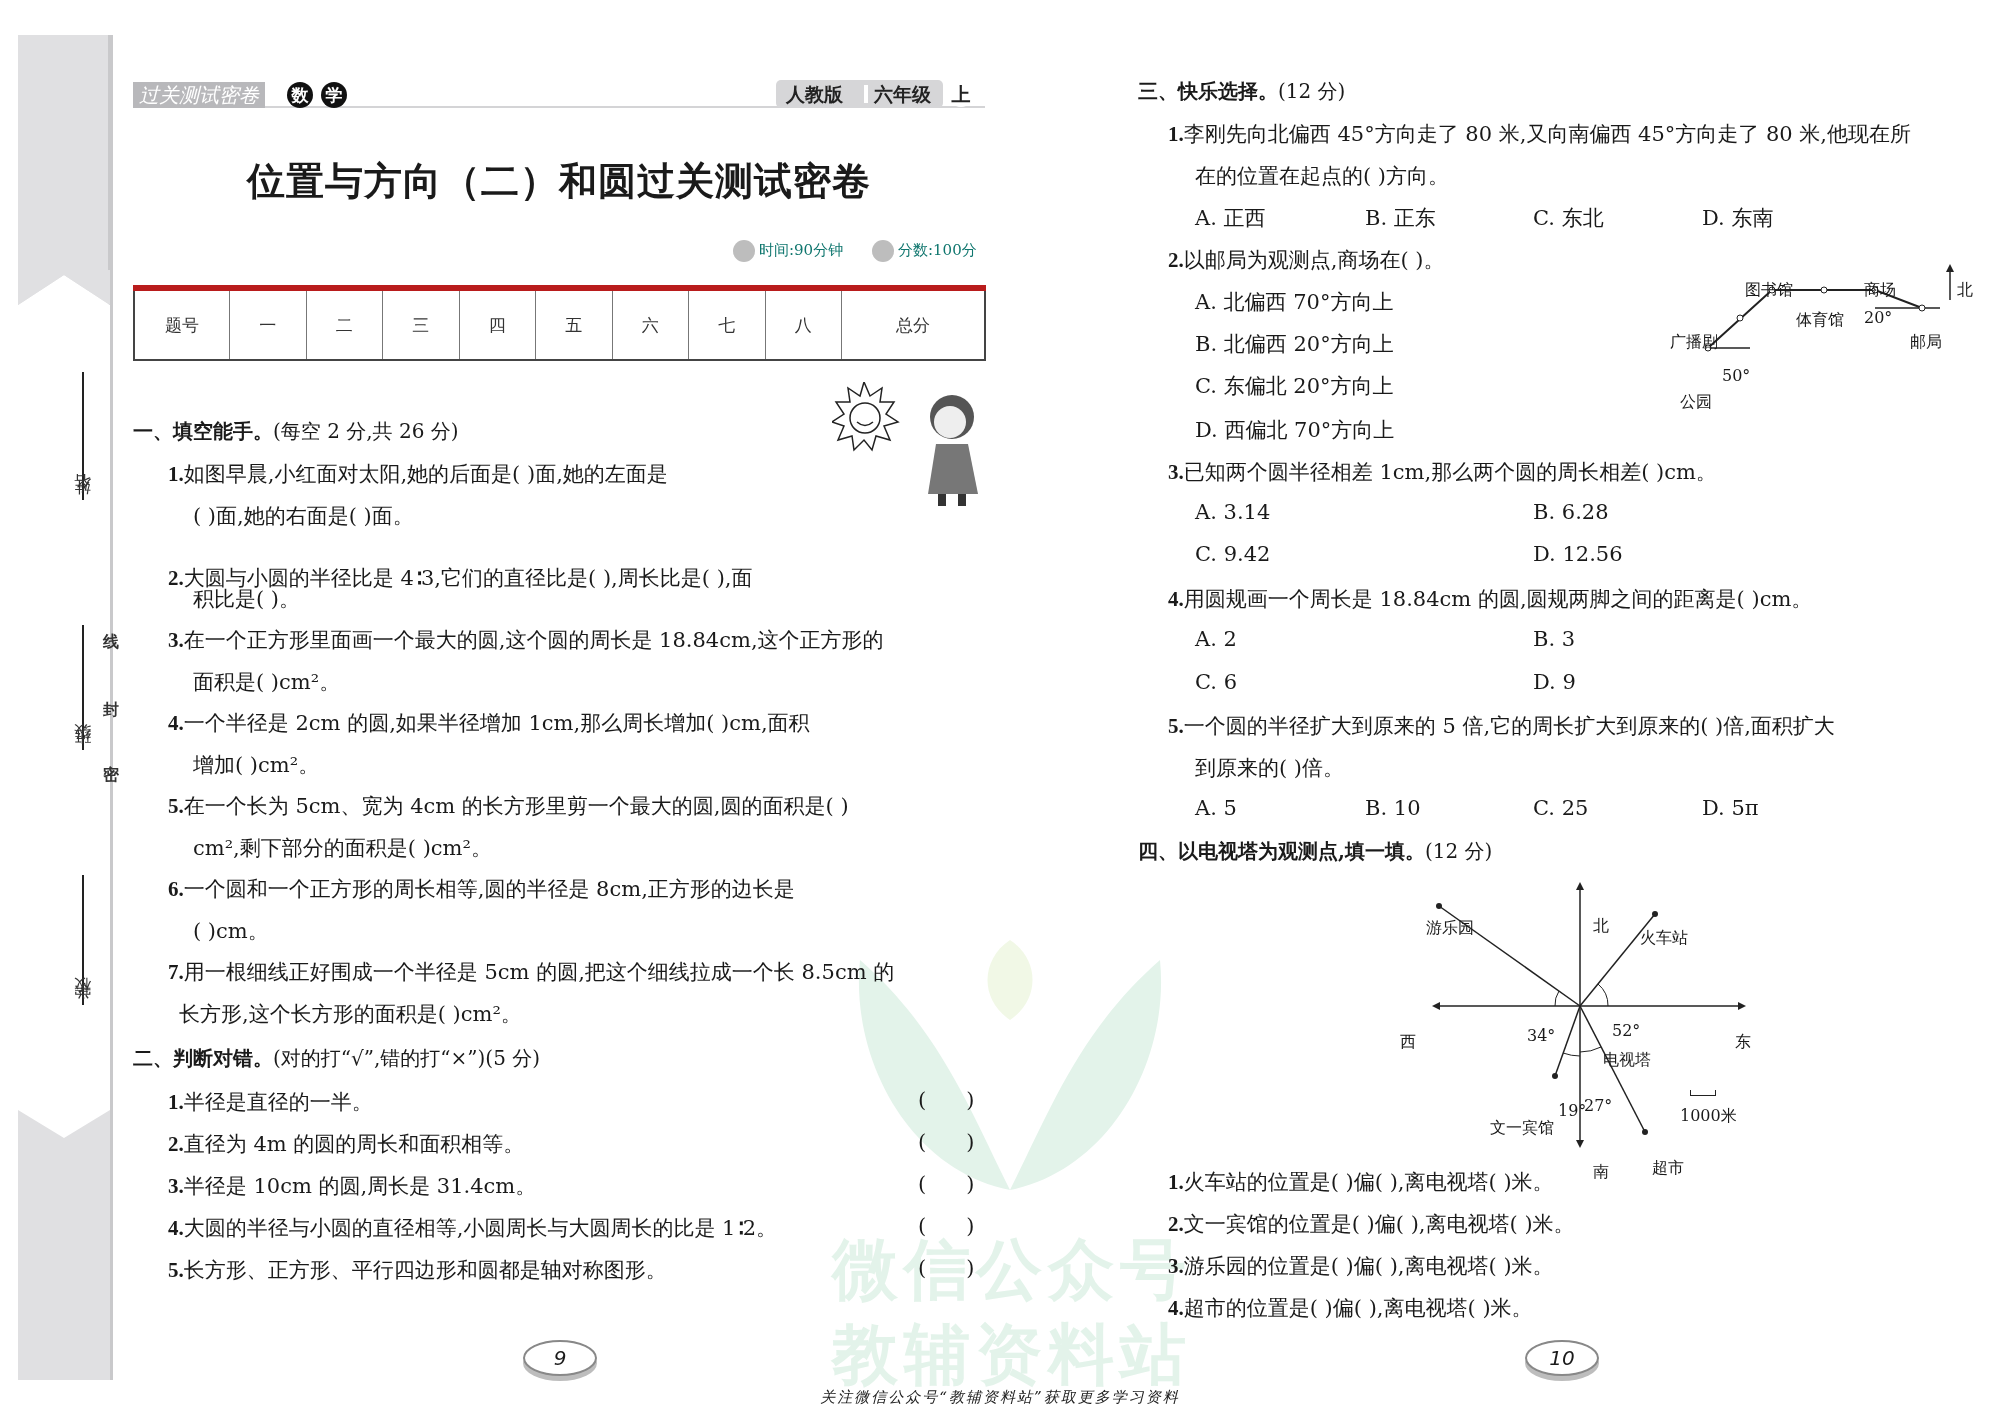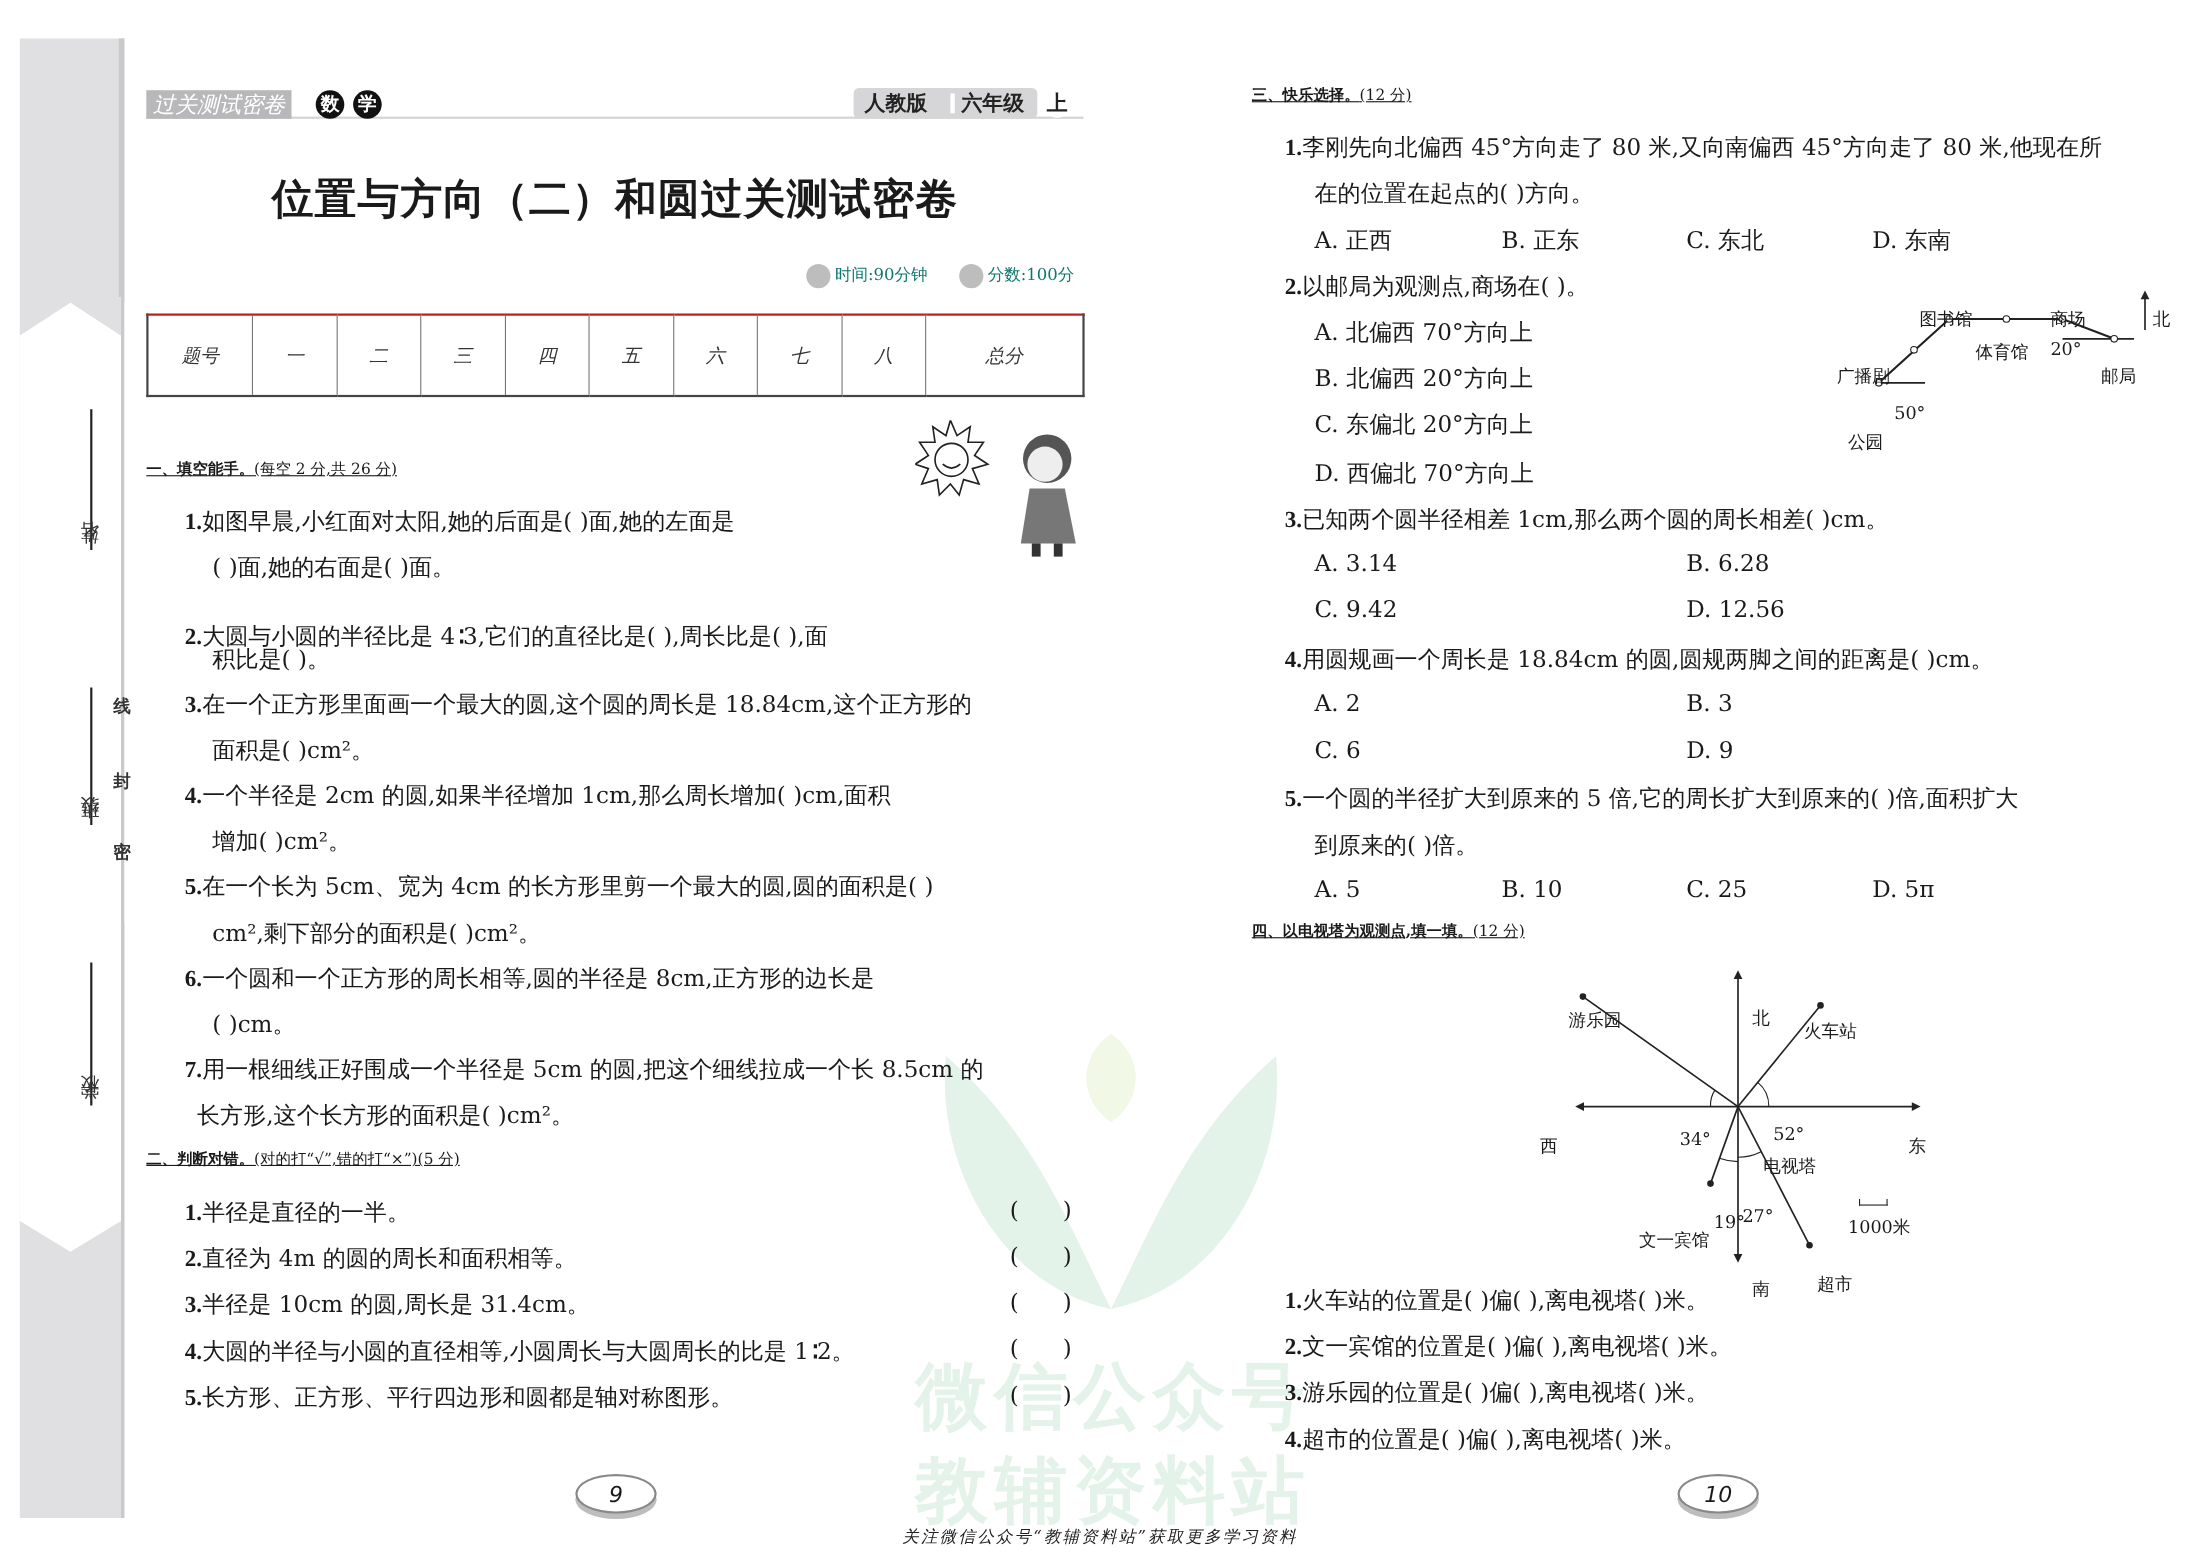--- a/index.html
+++ b/index.html
@@ -17,26 +17,26 @@
   .hdr-circle{position:absolute;top:82px;width:26px;height:26px;border-radius:50%;background:#111;color:#fff;font-size:17px;font-weight:bold;text-align:center;line-height:26px;}
   .hdr-rule{position:absolute;left:133px;top:106px;width:852px;height:2px;background:#d4d4d6;}
   .hdr-right{position:absolute;left:776px;top:80px;width:167px;height:28px;background:#d6d6d8;border-radius:5px;font-size:19px;font-weight:bold;line-height:28px;color:#222;}
   .hdr-right span{position:absolute;top:0;}
   .title{position:absolute;left:133px;top:156px;width:852px;text-align:center;font-size:38px;font-weight:bold;letter-spacing:1px;}
   .meta{position:absolute;top:240px;font-size:15px;color:#0f766e;}
   .meta .ic{display:inline-block;width:22px;height:22px;border-radius:50%;background:#bdbdbd;vertical-align:middle;margin-right:4px;}
   
   table.score{position:absolute;left:133px;top:285px;width:853px;height:76px;border-collapse:collapse;font-size:17px;color:#333;}
   table.score td{border:1px solid #777;text-align:center;}
-  table.score tr:first-child td{border-top:2px solid #b91c1c;font-style:italic;}
+  table.score tr:first-child td{border-top:6px solid #b91c1c;}
   table.score tr:last-child td{border-bottom:2px solid #444;}
   table.score td:first-child{border-left:2px solid #444;width:92px;}
   table.score td:last-child{border-right:2px solid #444;}
   
-  .sec{position:absolute;font-size:14px;font-weight:bold;white-space:nowrap;text-decoration:underline;}
+  .sec{position:absolute;font-size:20px;font-weight:bold;white-space:nowrap;}
   .sec .note{font-weight:normal;}
   .ln{position:absolute;font-size:21px;white-space:nowrap;}
   .num{font-weight:bold;font-family:"Liberation Serif",serif;}
   .pr{position:absolute;font-size:21px;}
   
   .pgnum{position:absolute;width:70px;height:32px;border-radius:50%;background:#fff;border:2px solid #888;box-shadow:0 5px 0 #bdbdbd;text-align:center;line-height:32px;font-style:italic;font-size:20px;font-family:"DejaVu Sans",sans-serif;}
   .footer{position:absolute;left:0;top:1388px;width:2000px;text-align:center;font-size:15px;font-style:italic;color:#222;letter-spacing:2px;}
   .wm{position:absolute;font-family:"DejaVu Sans",sans-serif;font-weight:bold;color:#e3f3ea;}
   .dlabel{position:absolute;font-size:16px;white-space:nowrap;margin-top:36px;}
 </style>

